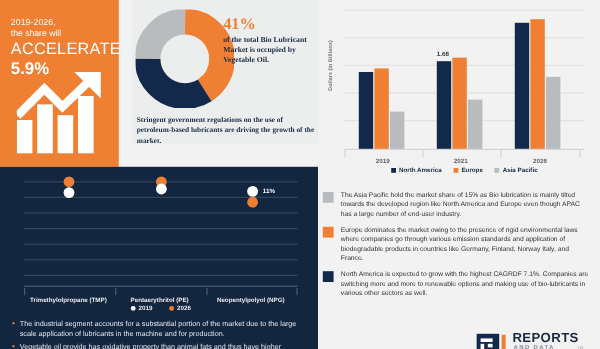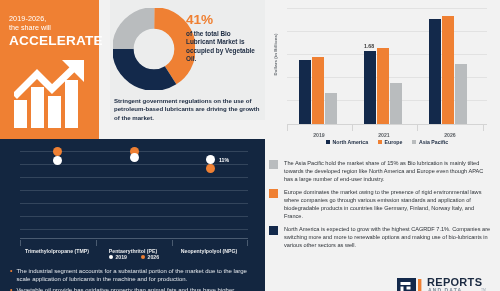--- a/index.html
+++ b/index.html
@@ -11,29 +11,29 @@
   }
   #page{position:relative;width:500px;height:291px;background:#f2f2f2;}
 
   
   .panel-cagr{
     position:absolute;left:0;top:0;width:99px;height:139px;
     background:#ef8033;color:#fff;box-sizing:border-box;padding:14px 9px 0 9px;
   }
   .cagr-l1{font-size:7.2px;line-height:9px;letter-spacing:.1px;}
   .cagr-l2{font-size:7.2px;line-height:9px;}
-  .cagr-big{font-size:13.6px;font-weight:bold;letter-spacing:.2px;line-height:16px;margin-top:1px;}
+  .cagr-big{font-size:13.6px;font-weight:normal;letter-spacing:.2px;line-height:16px;margin-top:1px;}
   .cagr-l3{font-size:7.2px;line-height:9px;margin-top:1px;}
   .cagr-pct{font-size:14px;font-weight:bold;line-height:16px;}
   .growth-svg{position:absolute;left:14px;top:60px;}
 
   
   .panel-donut{
     position:absolute;left:110px;top:0;width:155px;height:120px;
-    background:#eceded;box-sizing:border-box;
+    background:#eceded;box-sizing:border-box;font-family:Liberation Serif, serif;
   }
   .donut-wrap{position:absolute;left:3px;top:8px;width:82px;height:82px;}
   .donut-text{position:absolute;left:76px;top:12px;width:74px;}
   .donut-pct{color:#ef8033;font-size:13.6px;font-weight:bold;line-height:15px;}
   .donut-sub{color:#1b2a41;font-size:6.4px;line-height:8.4px;font-weight:bold;margin-top:3px;}
   .donut-note{
     position:absolute;left:4px;top:97px;width:150px;
     color:#1b2a41;font-size:6.1px;line-height:8.3px;font-weight:bold;
   }
 
@@ -111,20 +111,21 @@
 </style>
 </head>
 <body>
 
 <div id="page">
 
   <div class="panel-cagr">
     <div class="cagr-l1">2019-2026,</div>
     <div class="cagr-l2">the share will</div>
     <div class="cagr-big">ACCELERATE</div>
+    <div class="cagr-pct">5.9%</div>
 
     <svg class="growth-svg" width="84" height="68" viewBox="0 0 84 68">
       <rect x="0" y="40" width="13" height="28" fill="#ffffff"></rect>
       <rect x="17" y="27" width="13" height="41" fill="#ffffff"></rect>
       <rect x="34" y="36" width="13" height="32" fill="#ffffff"></rect>
       <rect x="51" y="20" width="13" height="48" fill="#ffffff"></rect>
       <path d="M3 34 L23 14 L38 29 L65 3" stroke="#ffffff" stroke-width="7" fill="none" stroke-linecap="square"></path>
       <path d="M48 0 L70 0 L70 22 Z" fill="#ffffff"></path>
     </svg>
   </div>

